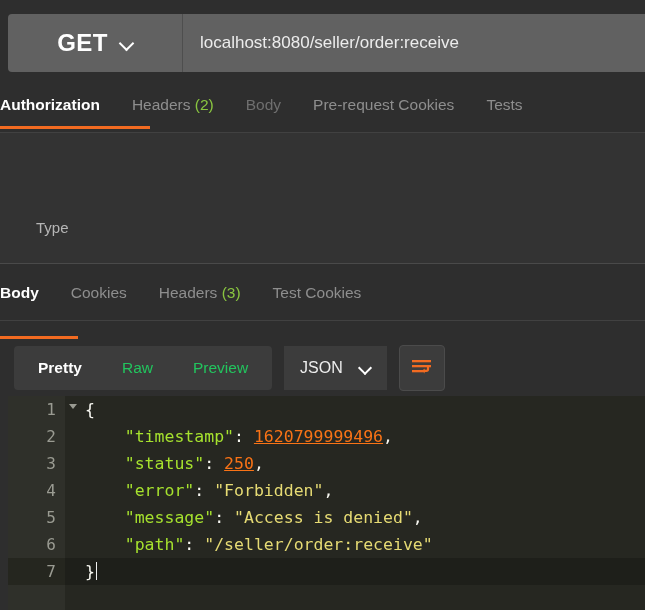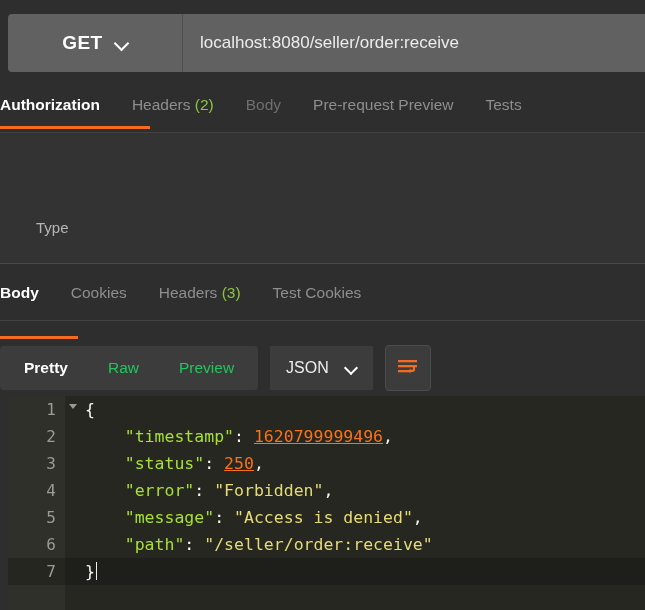--- a/index.html
+++ b/index.html
@@ -46,21 +46,21 @@
   .method-box {
     width: 174px;
     display: flex;
     align-items: center;
     justify-content: center;
     gap: 12px;
     border-right: 1px solid #4e4e4e;
     cursor: pointer;
   }
   .method-label {
-    font-size: 19px;
+    font-size: 24px;
     font-weight: bold;
     color: #ffffff;
     letter-spacing: 0.4px;
   }
   .chev {
     display: inline-block;
     width: 13px;
     height: 13px;
     position: relative;
   }
@@ -163,21 +163,21 @@
     left: 0;
     top: 336px;
     width: 78px;
     height: 3px;
     background: #f26b21;
   }
 
   
   .res-toolbar {
     position: absolute;
-    left: 0;
+    left: 14px;
     top: 346px;
     height: 44px;
     display: flex;
     align-items: center;
     gap: 12px;
   }
   .seg-group {
     display: flex;
     align-items: center;
     background: #3c3c3c;
@@ -343,21 +343,21 @@
       <span>Authorization</span>
     </div>
     <div class="tab">
       <span>Headers</span>
       <span class="count">(2)</span>
     </div>
     <div class="tab muted">
       <span>Body</span>
     </div>
     <div class="tab">
-      <span>Pre-request Preview</span>
+      <span>Pre-request Cookies</span>
     </div>
     <div class="tab">
       <span>Tests</span>
     </div>
   </div>
   <div class="tab-underline"></div>
 
   <div class="auth-pane">
     <div class="auth-type-label">Type</div>
   </div>

